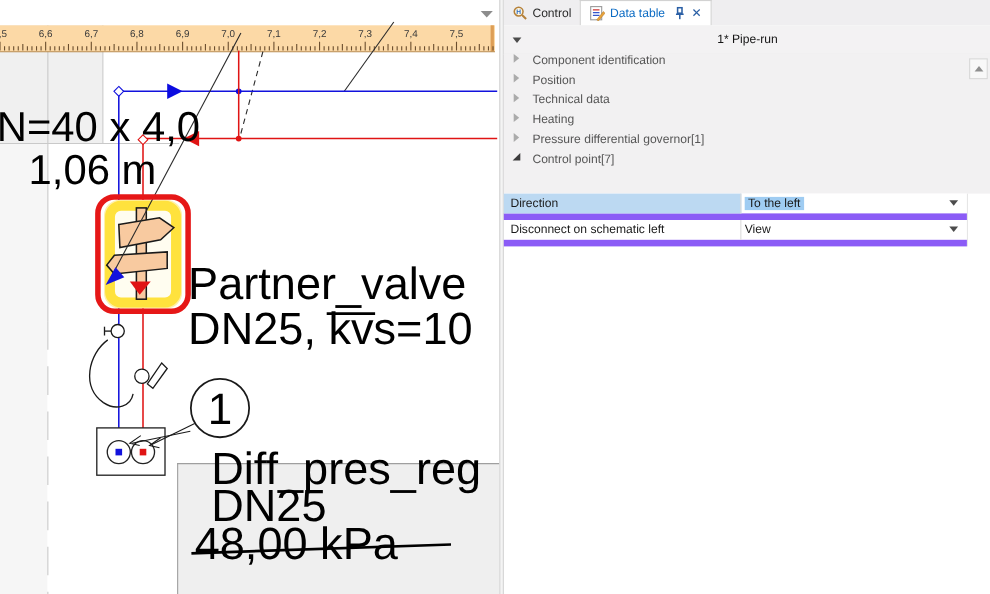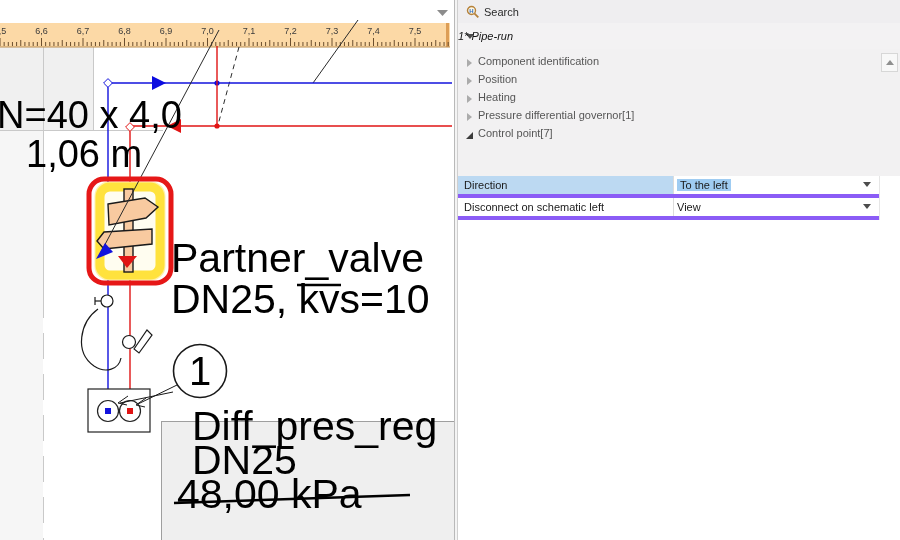--- a/index.html
+++ b/index.html
@@ -20,42 +20,42 @@
   .tabbar{position:absolute;left:0;top:0;width:443px;height:23px;background:#efeef0;
           display:flex;align-items:stretch;}
   .tab{display:flex;align-items:center;gap:4px;padding:0 8px;color:#2b2b2b;cursor:default;}
   .tab.active{background:#fff;border:1px solid #d2d2d2;border-bottom:none;color:#0d6cc4;}
   .tab .lbl{white-space:nowrap;}
   .tab-extra{display:flex;align-items:center;gap:6px;margin-left:4px;}
   .close-x{color:#2a5fa5;font-weight:bold;font-size:11px;line-height:1;}
 
   .panel-header{position:absolute;left:0;top:23px;width:443px;height:26px;background:#f3f2f3;
                 border-bottom:1px solid #dcdcdc;}
-  .panel-header .title{position:absolute;left:0;right:0;top:7px;text-align:left;color:#141414;font-style:italic;}
+  .panel-header .title{position:absolute;left:0;right:0;top:7px;text-align:center;color:#141414;}
   .hdr-caret{position:absolute;left:8px;top:11px;}
 
   .caret-down{width:0;height:0;border-left:4px solid transparent;border-right:4px solid transparent;
               border-top:5px solid #4c4c4c;}
   .caret-up{width:0;height:0;border-left:4px solid transparent;border-right:4px solid transparent;
             border-bottom:5px solid #8f8f8f;}
 
   .tree{position:absolute;left:0;top:49px;width:443px;height:127px;background:#f2f1f2;}
-  .tree-row{height:18px;display:flex;align-items:flex-end;padding-left:5px;color:#565656;}
+  .tree-row{height:18px;display:flex;align-items:flex-start;padding-left:5px;color:#565656;gap:6px;}
   .exp{width:12px;display:flex;justify-content:center;}
   .exp-closed{width:0;height:0;border-top:4px solid transparent;border-bottom:4px solid transparent;
               border-left:5px solid #ababab;}
   .exp-open{width:0;height:0;border-bottom:7px solid #3c3c3c;border-left:7px solid transparent;}
   .tree-row .lbl{margin-left:3px;white-space:nowrap;}
 
   .scrollbtn{position:absolute;right:3px;top:53px;width:15px;height:17px;background:#f8f8f8;
              border:1px solid #d7d7d7;display:flex;align-items:center;justify-content:center;}
 
   .propgrid{position:absolute;left:0;top:176px;width:421px;background:#fff;
             border-right:1px solid #e6e6e6;}
-  .prow{height:18px;display:flex;border-bottom:4px solid #8b5cf6;position:relative;}
+  .prow{height:18px;display:flex;border-bottom:6px solid #8b5cf6;position:relative;}
   .pcell-label{width:216px;display:flex;align-items:center;padding-left:6px;box-sizing:border-box;
                border-right:1px solid #dcdcdc;}
   .prow.sel .pcell-label{background:#bcd9f2;}
   .pcell-value{flex:1;display:flex;align-items:center;padding-left:3px;}
   .val-sel{background:#9fccf2;padding:0 3px;}
   .row-caret{position:absolute;right:8px;top:6px;}
 </style>
 </head>
 <body>
 
@@ -290,41 +290,65 @@
 
   <div class="panel">
 
     <div class="tabbar">
       <div class="tab">
         <svg width="14" height="14" viewBox="0 0 14 14">
           <circle cx="5.5" cy="5.5" r="4" fill="#fdf6e3" stroke="#b5813a" stroke-width="1.4"></circle>
           <line x1="8.6" y1="8.6" x2="12.3" y2="12.3" stroke="#b5813a" stroke-width="1.8"></line>
           <text x="5.5" y="8" font-size="6" font-weight="bold" text-anchor="middle" fill="#2a6bc4">H</text>
         </svg>
-        <span class="lbl">Search</span>
+        <span class="lbl">Control</span>
+      </div>
+      <div class="tab active">
+        <svg width="14" height="14" viewBox="0 0 14 14">
+          <rect x="1" y="1" width="10" height="12" fill="#ffffff" stroke="#9a9a9a" stroke-width="1"></rect>
+          <line x1="3" y1="4" x2="9" y2="4" stroke="#cc3333" stroke-width="1"></line>
+          <line x1="3" y1="6.5" x2="9" y2="6.5" stroke="#3355cc" stroke-width="1"></line>
+          <line x1="3" y1="9" x2="9" y2="9" stroke="#3355cc" stroke-width="1"></line>
+          <polygon points="6.5,13 12.5,5.5 14,7 8,14" fill="#e8a33d" stroke="#b97b20" stroke-width="0.5"></polygon>
+        </svg>
+        <span class="lbl">Data table</span>
+        <span class="tab-extra">
+          <svg width="10" height="12" viewBox="0 0 10 12">
+            <rect x="3" y="1" width="4" height="5" fill="none" stroke="#2a5fa5" stroke-width="1.4"></rect>
+            <line x1="1.5" y1="7" x2="8.5" y2="7" stroke="#2a5fa5" stroke-width="1.4"></line>
+            <line x1="5" y1="7" x2="5" y2="11.5" stroke="#2a5fa5" stroke-width="1.4"></line>
+          </svg>
+          <span class="close-x">✕</span>
+        </span>
       </div>
     </div>
 
     <div class="panel-header">
       <span class="hdr-caret caret-down"></span>
       <div class="title">1* Pipe-run</div>
     </div>
 
     <div class="tree">
       <div class="tree-row">
         <span class="exp">
             <span class="exp-closed"></span>
           </span>
         <span class="lbl">Component identification</span>
       </div>
       <div class="tree-row">
         <span class="exp">
             <span class="exp-closed"></span>
           </span>
         <span class="lbl">Position</span>
+      </div>
+      <div class="tree-row">
+        <span class="exp">
+            <span class="exp-closed"></span>
+          </span>
+        <span class="lbl">Technical data</span>
       </div>
       <div class="tree-row">
         <span class="exp">
             <span class="exp-closed"></span>
           </span>
         <span class="lbl">Heating</span>
       </div>
       <div class="tree-row">
         <span class="exp">
             <span class="exp-closed"></span>

